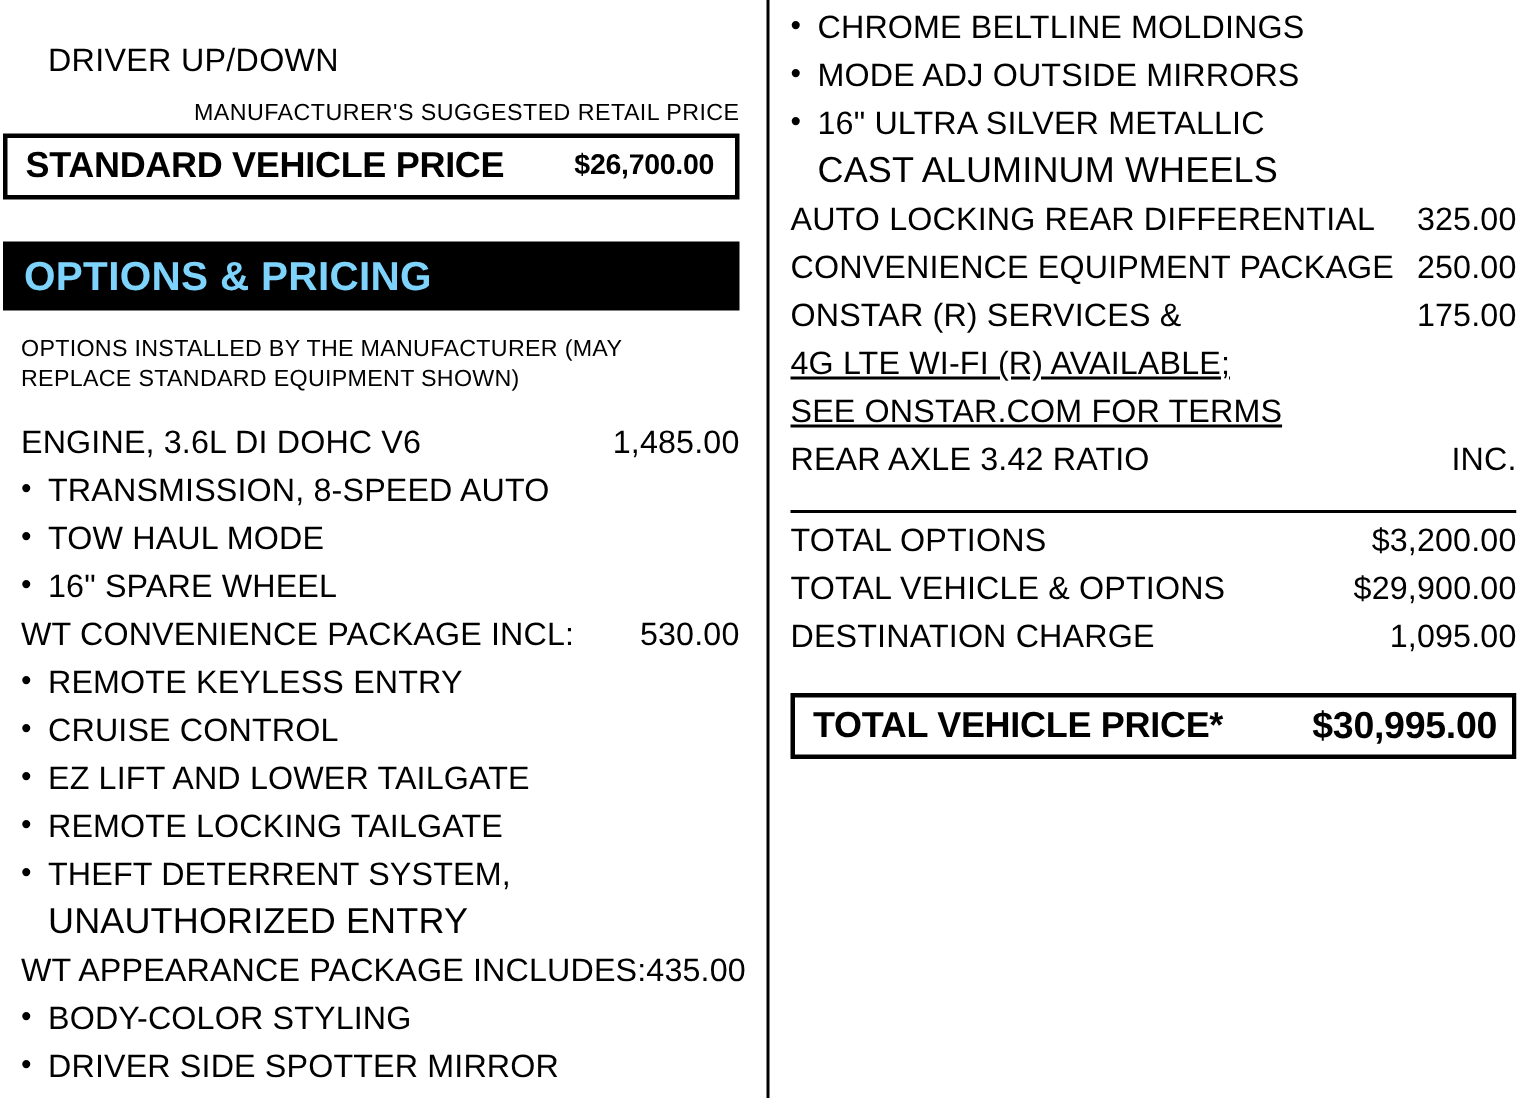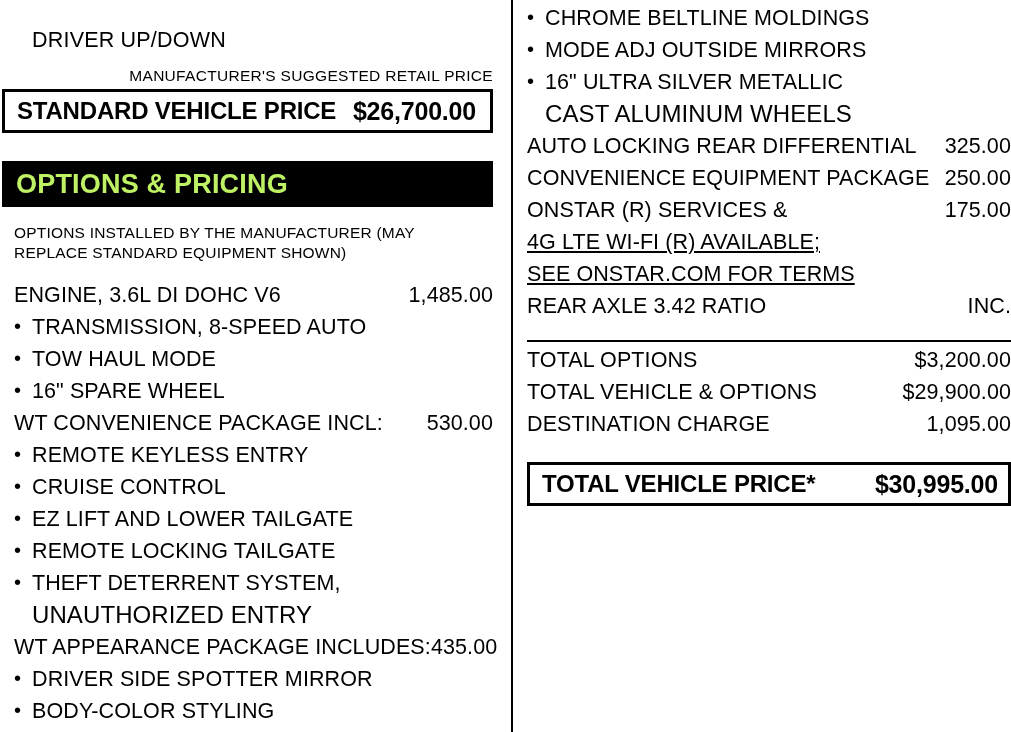--- a/index.html
+++ b/index.html
@@ -104,27 +104,27 @@
     align-items: center;
     justify-content: space-between;
     padding: 0 14px 0 12px;
   }
   .price-box .title {
     font-size: 24px;
     font-weight: bold;
     letter-spacing: -0.2px;
   }
   .price-box .value {
-    font-size: 25px;
+    font-size: 19px;
     font-weight: bold;
     letter-spacing: -0.2px;
   }
   .section-bar {
     background: #000;
-    color: #bef264;
+    color: #7dd3fc;
     margin: 28px 10px 0 2px;
     height: 46px;
     display: flex;
     align-items: center;
     padding-left: 14px;
   }
   .section-bar span {
     font-size: 27px;
     font-weight: bold;
     letter-spacing: 0.2px;
@@ -211,22 +211,22 @@
         <div class="bullet">REMOTE KEYLESS ENTRY</div>
         <div class="bullet">CRUISE CONTROL</div>
         <div class="bullet">EZ LIFT AND LOWER TAILGATE</div>
         <div class="bullet">REMOTE LOCKING TAILGATE</div>
         <div class="bullet">THEFT DETERRENT SYSTEM,</div>
         <div class="cont">UNAUTHORIZED ENTRY</div>
         <div class="row">
           <span class="label">WT APPEARANCE PACKAGE INCLUDES:</span>
           <span class="amount">435.00</span>
         </div>
+        <div class="bullet">BODY-COLOR STYLING</div>
         <div class="bullet">DRIVER SIDE SPOTTER MIRROR</div>
-        <div class="bullet">BODY-COLOR STYLING</div>
       </div>
   </div>
 
   <div class="col-right">
 
     <div class="right-top right-list" id="right-list">
         <div class="bullet">CHROME BELTLINE MOLDINGS</div>
         <div class="bullet">MODE ADJ OUTSIDE MIRRORS</div>
         <div class="bullet">16" ULTRA SILVER METALLIC</div>
         <div class="cont">CAST ALUMINUM WHEELS</div>

